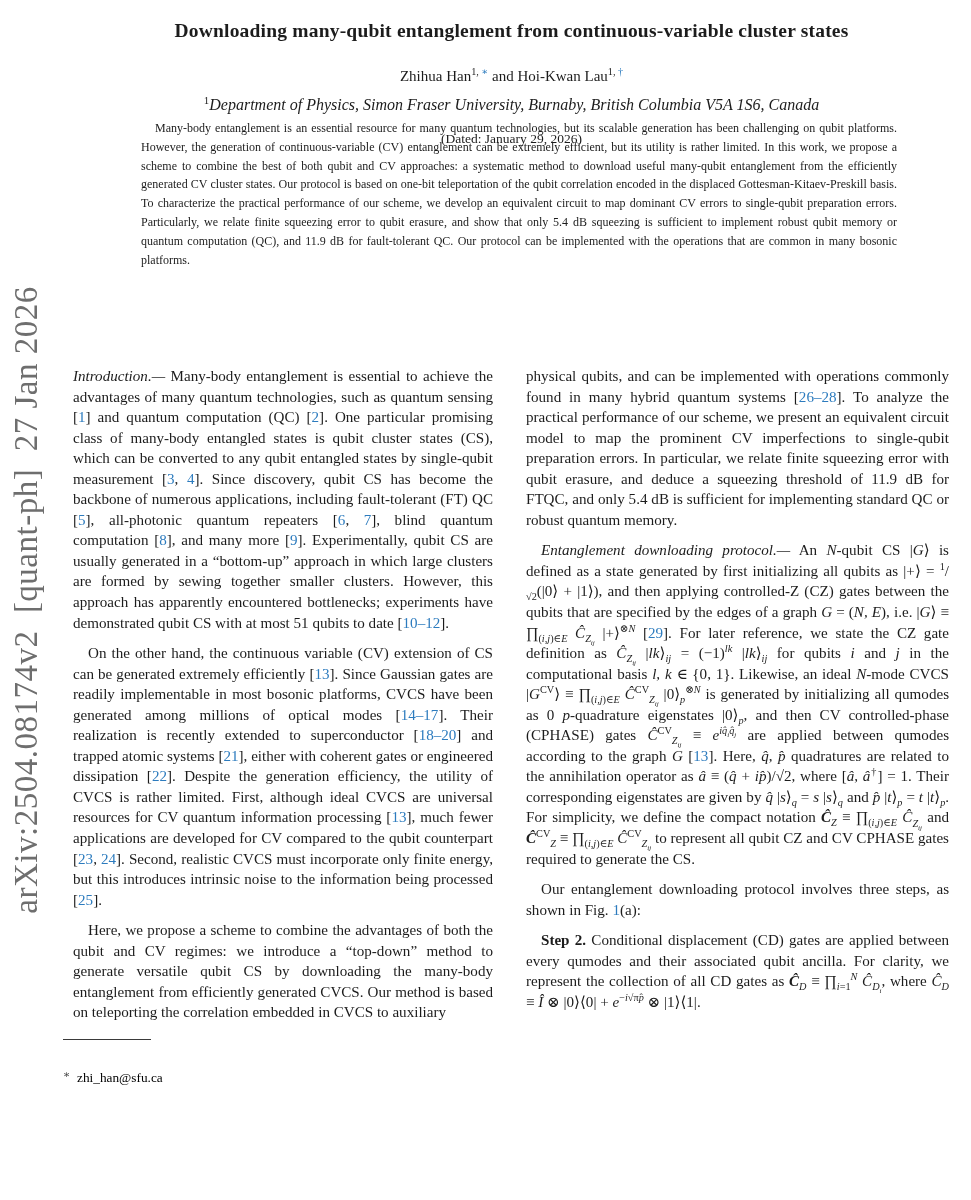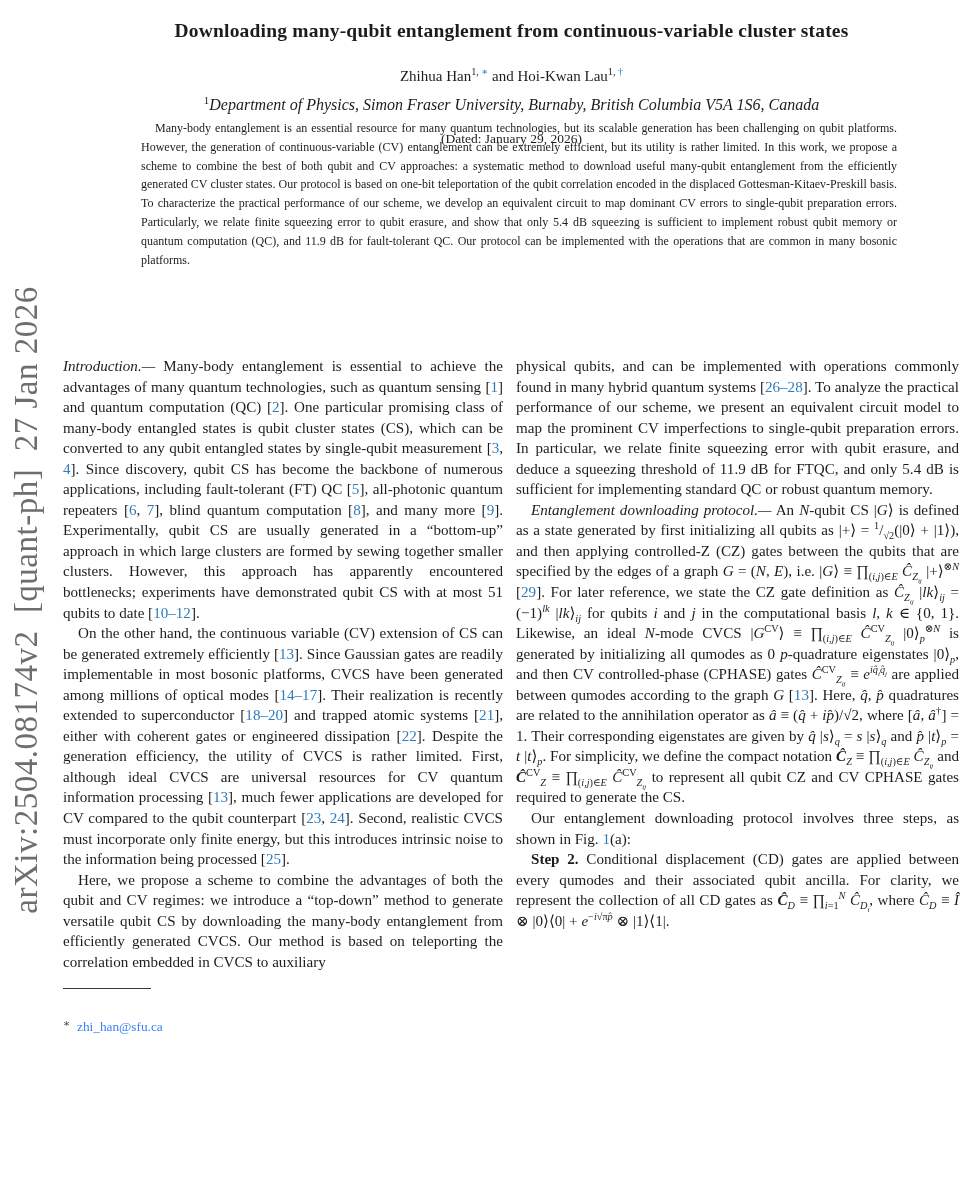--- a/index.html
+++ b/index.html
@@ -25,25 +25,25 @@
   
   .abstract{
     position:absolute;top:119px;left:141px;width:756px;
     font-size:12px;line-height:18.8px;text-align:justify;text-indent:14px;
   }
 
   
   .columns{position:absolute;top:356px;left:63px;width:899px;display:flex;gap:13px;}
   .col{width:443px;}
   .col-left{width:440px;}
-  .para{margin:0;font-size:15.1px;line-height:20.55px;text-align:justify;text-indent:15px;}
+  .para{margin:10px;font-size:15.1px;line-height:20.55px;text-align:justify;text-indent:15px;}
   .noindent{text-indent:0;}
   sup,sub{font-size:68%;line-height:0;}
   .cite{color:#2c7bbe;}
-  .link{color:#3b82f6;text-decoration:none;cursor:pointer;}
+  .link{color:#000000;text-decoration:none;cursor:pointer;}
 
   
   .fnrule{width:88px;border:none;border-top:1.2px solid #3a3a3a;margin:16px 0 24px 0;}
   .footnotes{font-size:13.3px;line-height:22px;}
   .fn-marker{display:inline-block;width:14px;font-size:10.5px;vertical-align:4px;color:#3a3a3a;}
 </style>
 </head>
 <body>
 
 <div class="page">

